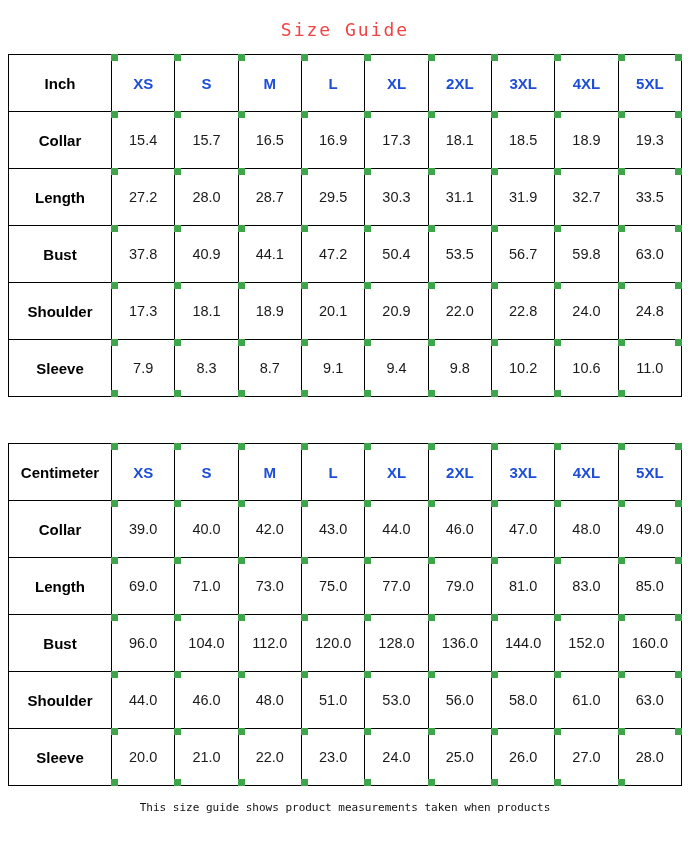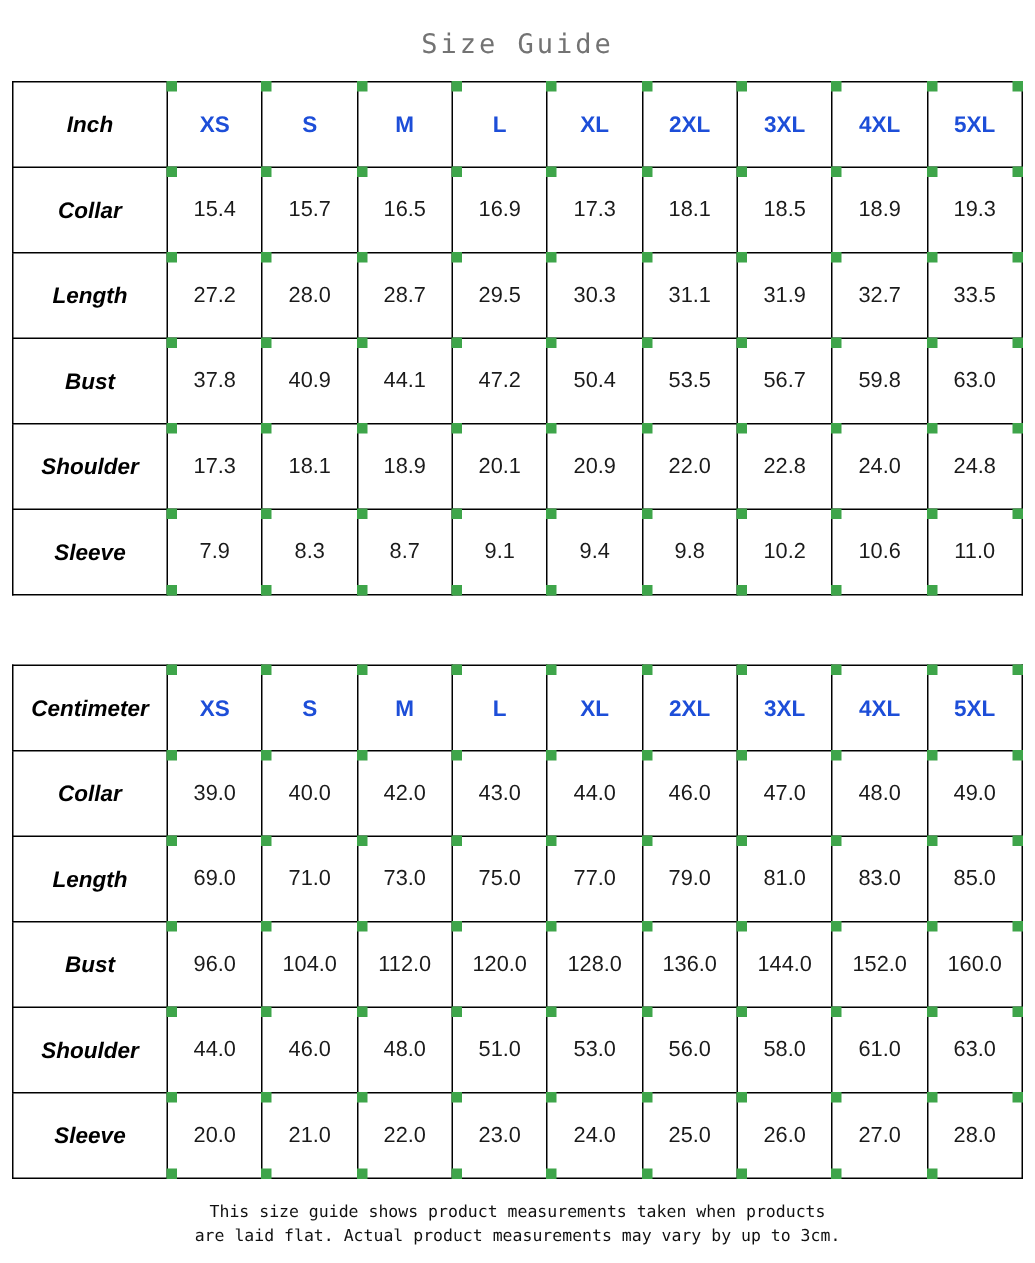--- a/index.html
+++ b/index.html
@@ -23,21 +23,21 @@
     display: flex;
     flex-direction: column;
   }
   .title {
     font-family: "DejaVu Sans Mono", monospace;
     font-size: 18px;
     letter-spacing: 2px;
     text-align: center;
     padding-top: 19px;
     padding-bottom: 14px;
-    color: #737373;
+    color: #ef4444;
   }
   .grid-wrap {
     padding: 0 8px;
   }
   table.size-table {
     border-collapse: collapse;
     width: 674px;
     table-layout: fixed;
   }
   table.size-table td, table.size-table th {
@@ -54,21 +54,20 @@
   table.size-table th {
     font-weight: bold;
     font-size: 15px;
     color: #1d4ed8;
   }
   table.size-table .rowhead {
     font-weight: bold;
     font-size: 15px;
     color: #000;
     width: 102px;
-    font-style: italic;
   }
   
   .corner-mark {
     position: absolute;
     width: 7px;
     height: 7px;
     background: #3ea54a;
     top: -1px;
     left: -1px;
     pointer-events: none;
@@ -249,16 +248,15 @@
             <td>26.0<span class="corner-mark"></span><span class="corner-mark" style="top: auto; bottom: -1px;"></span></td>
             <td>27.0<span class="corner-mark"></span><span class="corner-mark" style="top: auto; bottom: -1px;"></span></td>
             <td>28.0<span class="corner-mark"></span><span class="corner-mark tr"></span><span class="corner-mark" style="top: auto; bottom: -1px;"></span></td>
           </tr>
         </tbody>
     </table>
   </div>
 
   <div class="footnote">
     <div>This size guide shows product measurements taken when products</div>
-    <div>are laid flat. Actual product measurements may vary by up to 3cm.</div>
   </div>
 
 </div>
 
 </body></html>

